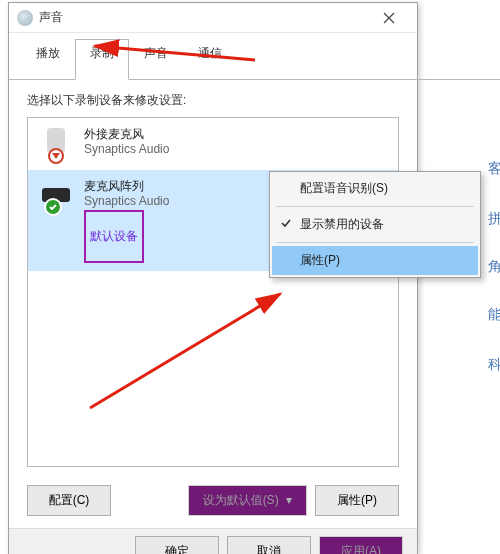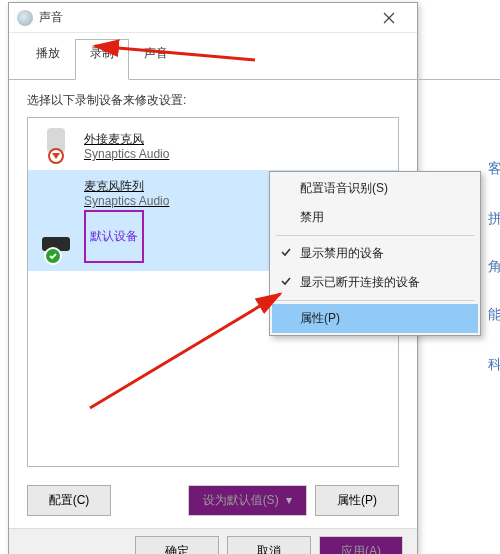--- a/index.html
+++ b/index.html
@@ -71,24 +71,23 @@
   }
   .instructions { margin-bottom: 8px; color: #333; }
   .device-list {
     border: 1px solid #b8b8b8;
     height: 350px;
     background: #fff;
     overflow: hidden;
   }
   .device {
     display: flex;
-    align-items: flex-end;
+    align-items: flex-start;
     padding: 8px 10px;
     position: relative;
-    text-decoration: underline;
   }
   .device.selected { background: #cde8ff; }
   .dev-icon {
     width: 36px; height: 36px;
     margin-right: 10px;
     position: relative;
   }
   .mic-ext {
     width: 18px; height: 24px;
     background: #d8d8d8;
@@ -218,20 +217,21 @@
       <svg width="12" height="12" viewBox="0 0 12 12">
           <path d="M1 1 L11 11 M11 1 L1 11" stroke-width="1.2" fill="none"></path>
         </svg>
     </div>
   </div>
 
   <div class="tabs">
     <div class="tab">播放</div>
     <div class="tab active">录制</div>
     <div class="tab">声音</div>
+    <div class="tab">通信</div>
     <div class="tab-line"></div>
   </div>
 
   <div class="content">
     <div class="instructions">选择以下录制设备来修改设置:</div>
 
     <div class="device-list">
 
       <div class="device">
         <div class="dev-icon">
@@ -275,38 +275,29 @@
   </div>
 
   <div class="dlg-buttons">
     <div class="btn">确定</div>
     <div class="btn">取消</div>
     <div class="btn disabled">应用(A)</div>
   </div>
 
   <div class="ctxmenu">
     <div class="ctx-item">配置语音识别(S)</div>
-    <div class="ctx-item">禁用</div>
     <div class="ctx-sep"></div>
     <div class="ctx-item">
       <span class="ctx-check">
         <svg width="12" height="12" viewBox="0 0 12 12">
             <path d="M2 6 L5 9 L10 3" stroke="#333" stroke-width="1.6" fill="none"></path>
           </svg>
       </span>
       <span>显示禁用的设备</span>
     </div>
-    <div class="ctx-item">
-      <span class="ctx-check">
-        <svg width="12" height="12" viewBox="0 0 12 12">
-            <path d="M2 6 L5 9 L10 3" stroke="#333" stroke-width="1.6" fill="none"></path>
-          </svg>
-      </span>
-      <span>显示已断开连接的设备</span>
-    </div>
     <div class="ctx-sep"></div>
     <div class="ctx-item highlight">属性(P)</div>
   </div>
 
 </div>
 
 <svg class="overlay" width="500" height="554">
   <defs>
     <marker id="ah" markerWidth="10" markerHeight="10" refX="8" refY="3" orient="auto">
       <path d="M0,0 L9,3 L0,6 Z" fill="#e02010"></path>

